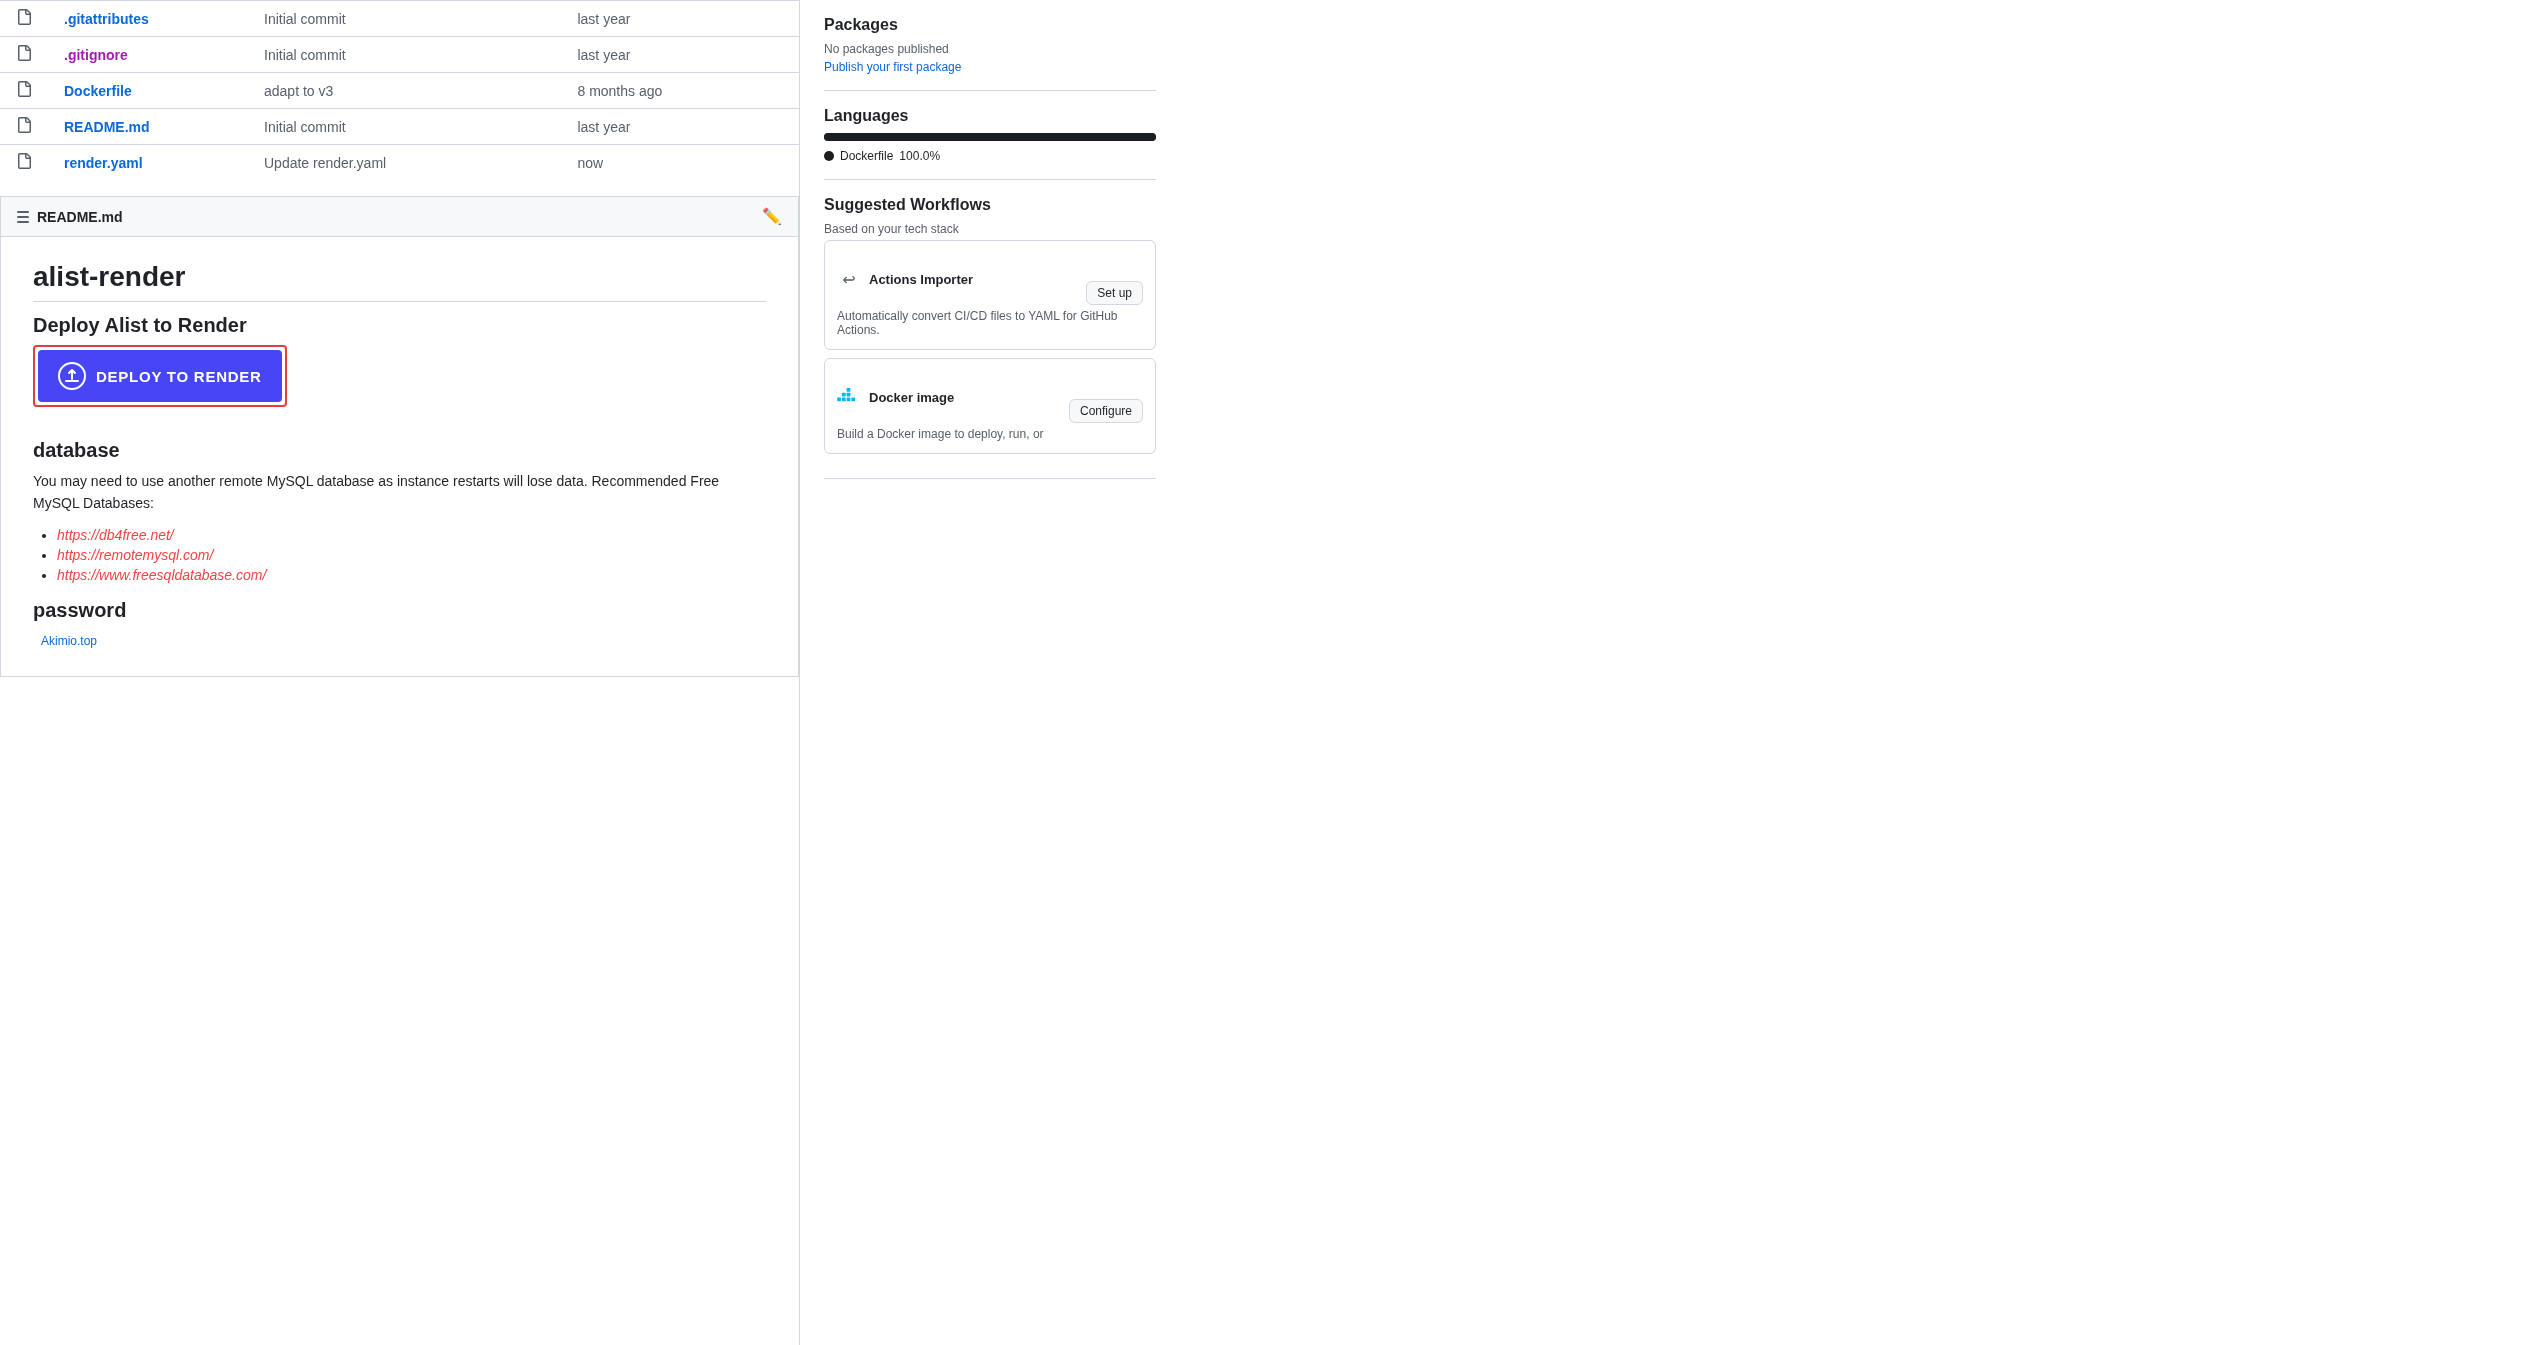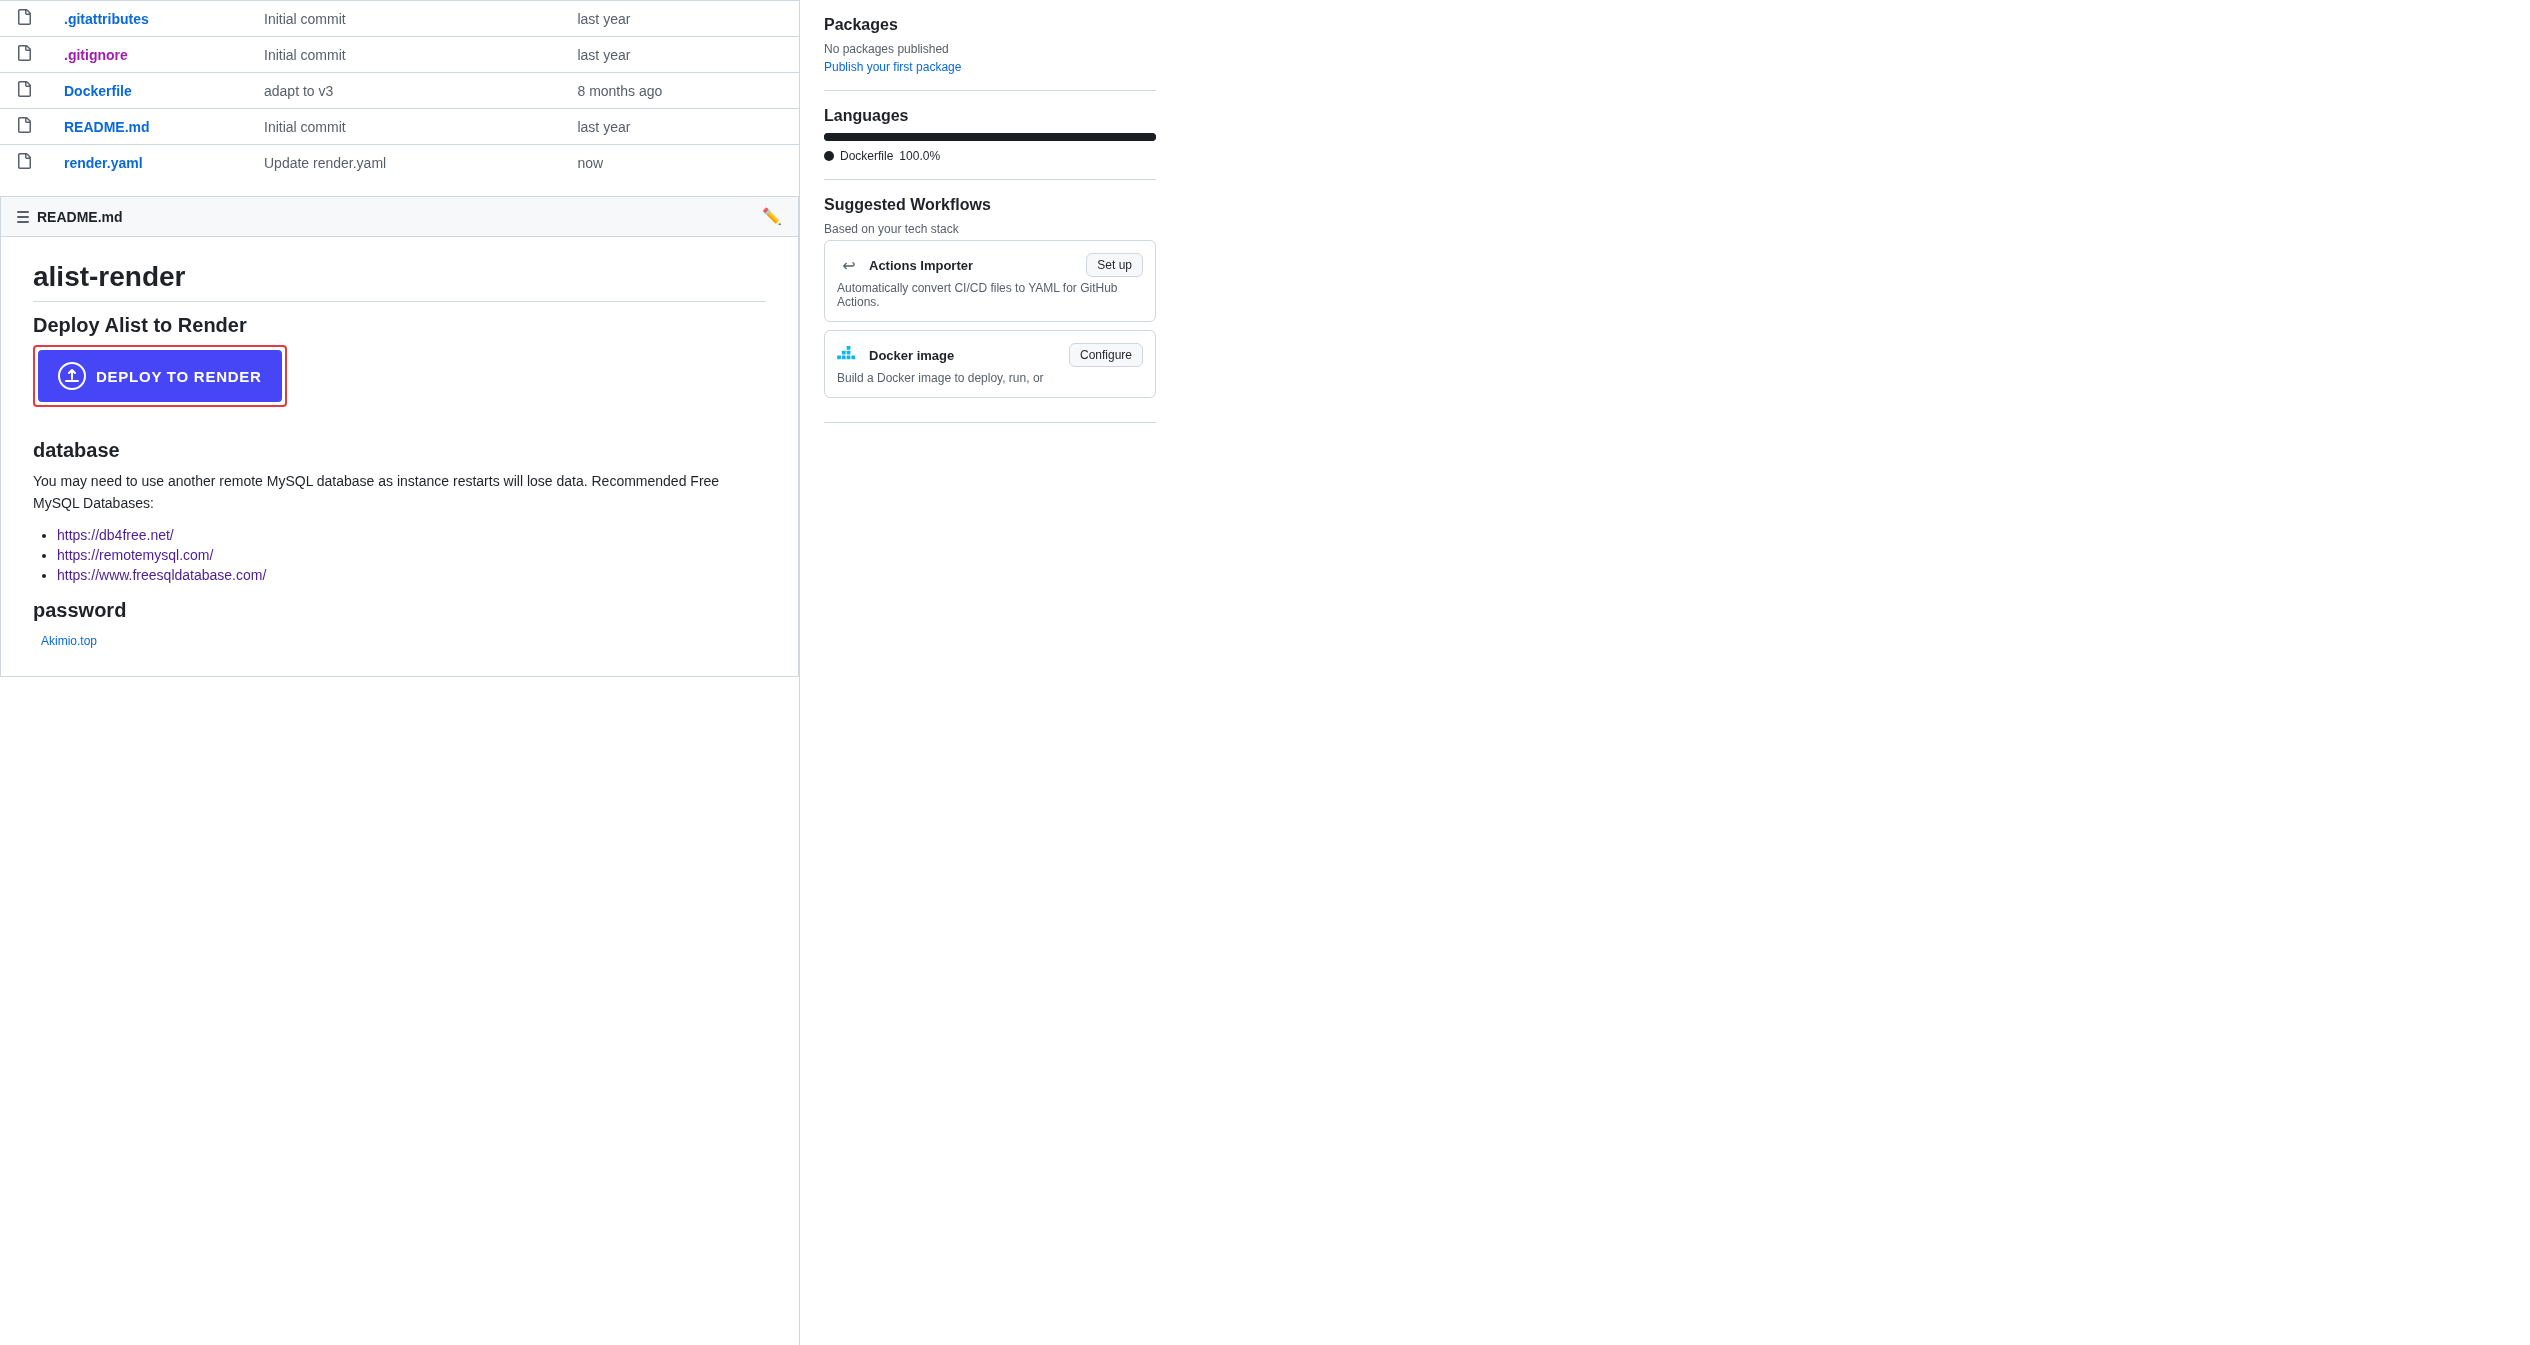--- a/index.html
+++ b/index.html
@@ -118,22 +118,23 @@
     }
     .bullet-list {
       list-style: disc;
       padding-left: 24px;
       margin-bottom: 16px;
     }
     .bullet-list li {
       margin-bottom: 4px;
     }
     .bullet-list a {
-      color: #4c1d95;
+      color: #ef4444;
       text-decoration: none;
+      font-style: italic;
     }
     .watermark {
       text-align: left;
       font-size: 12px;
       color: #0969da;
       padding: 4px 8px;
     }
 
     
     .sidebar {
@@ -228,20 +229,21 @@
     .workflow-btn {
       font-size: 12px;
       font-weight: 500;
       color: #1f2328;
       background: #f6f8fa;
       border: 1px solid #d0d7de;
       border-radius: 6px;
       padding: 4px 10px;
       cursor: pointer;
       white-space: nowrap;
+      margin-top: 28px;
     }
 
     .list-icon-lines {
       display: flex;
       flex-direction: column;
       gap: 3px;
     }
     .list-icon-lines span {
       display: block;
       width: 12px;

